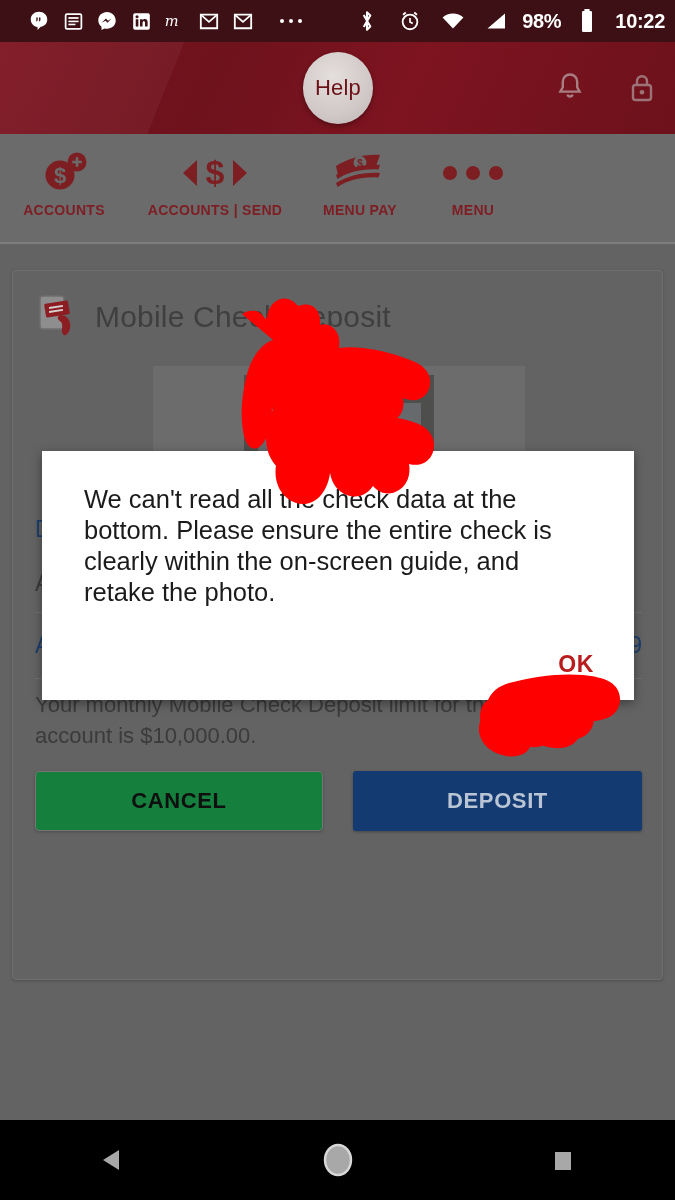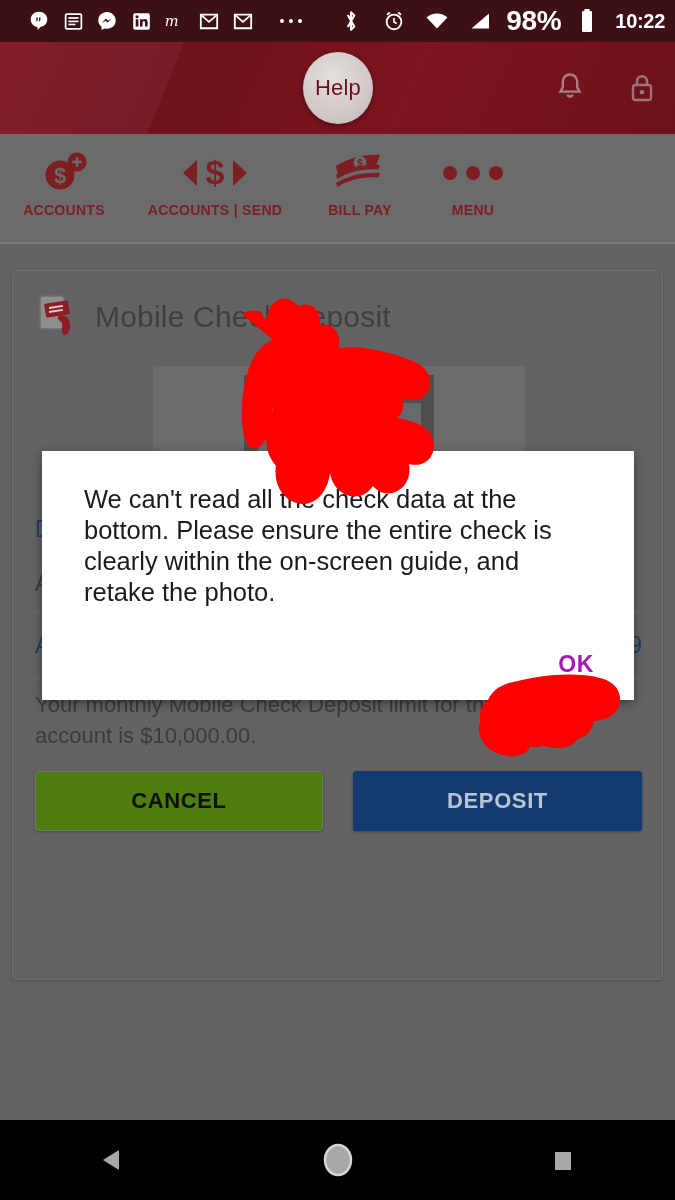--- a/index.html
+++ b/index.html
@@ -13,21 +13,21 @@
   #status-bar {
     position:absolute; left:0; top:0; width:675px; height:42px;
     background:#3c1014;
     display:flex; align-items:center; gap:0px;
     padding:0 10px 0 22px;
     color:#fff;
   }
   #status-bar .sicon { width:34px; height:28px; display:flex; align-items:center; justify-content:center; }
   #status-bar svg { display:block; }
   .st-right { margin-left:auto; display:flex; align-items:center; gap:9px; }
-  .st-batt-text { font-size:28px; font-weight:bold; letter-spacing:-.3px; }
+  .st-batt-text { font-size:20px; font-weight:bold; letter-spacing:-.3px; }
   .st-clock { font-size:20px; font-weight:bold; letter-spacing:-.3px; margin-left:2px;}
 
   
   #app-header {
     position:absolute; left:0; top:42px; width:675px; height:92px;
     background:linear-gradient(115deg,#7d1420 0%, #6e121c 32%, #7d1420 60%, #6d111b 100%);
     overflow:hidden;
   }
   #app-header::after{
     content:""; position:absolute; left:-60px; top:-40px; width:420px; height:200px;
@@ -107,42 +107,42 @@
   #row-amount     { top:342px; height:66px; }
 
   #limit-text {
     position:absolute; left:22px; top:418px; width:600px;
     font-size:22px; color:#3b3b3b; line-height:31px;
   }
 
   #button-row { position:absolute; left:22px; top:500px; width:607px; display:flex; gap:30px; }
   #cancel-button {
     width:288px; height:60px; border-radius:4px;
-    background:#4d7c0f; border:1px solid #757575;
+    background:#15803d; border:1px solid #757575;
     box-shadow:0 1px 3px rgba(0,0,0,.25);
     display:flex; align-items:center; justify-content:center;
     font-size:22px; font-weight:bold; color:#0f0f0f; letter-spacing:.6px;
   }
   #continue-button {
     width:289px; height:60px; border-radius:3px;
     background:#143a72; box-shadow:0 1px 3px rgba(0,0,0,.3);
     display:flex; align-items:center; justify-content:center;
     font-size:22px; font-weight:bold; color:#b9c4d4; letter-spacing:.6px;
   }
 
   
   #dialog {
     position:absolute; left:42px; top:451px; width:592px; height:249px;
     background:#fff; box-shadow:0 3px 10px rgba(0,0,0,.4); z-index:40;
   }
   #dialog-message {
     padding:33px 40px 0 42px; font-size:25.5px; line-height:31px; color:#1b1b1b;
   }
   #dialog-actions { position:absolute; right:40px; bottom:22px; }
-  #ok-button { font-size:23px; font-weight:bold; color:#a21caf; letter-spacing:.6px; }
+  #ok-button { font-size:23px; font-weight:bold; color:#b91c1c; letter-spacing:.6px; }
 
   
   #redactions { position:absolute; left:0; top:0; width:675px; height:1200px; pointer-events:none; z-index:45; }
 
   
   #nav-bar {
     position:absolute; left:0; bottom:0; width:675px; height:80px; background:#000;
     display:flex; align-items:center; justify-content:space-around;
   }
   #nav-bar .nb { width:80px; height:60px; display:flex; align-items:center; justify-content:center; }
@@ -286,21 +286,21 @@
   <div class="nav-tab" style="width:116px">
     <span class="nav-ico">
       <svg width="64" height="46" viewBox="0 0 64 46">
           <path d="M8 16c12-7 26-12 44-11l-4 11c-16-1-28 3-38 9z" fill="#7d1f22"></path>
           <circle cx="32" cy="12.5" r="6.5" fill="#6b6b6b"></circle>
           <text x="32" y="17" text-anchor="middle" font-size="10" font-weight="bold" fill="#7d1f22" font-family="Liberation Sans, sans-serif">$</text>
           <path d="M8 25c12-7 26-11 44-10l-1.5 4.5C34 18.5 20 22 9.5 29z" fill="#7d1f22"></path>
           <path d="M8 33c12-7 26-11 44-10l-1.5 4.5C34 26.5 20 30 9.5 37z" fill="#7d1f22"></path>
         </svg>
     </span>
-    <span class="nav-lbl">BILL PAY</span>
+    <span class="nav-lbl">MENU PAY</span>
   </div>
 
 
   <div class="nav-tab" style="width:110px">
     <span class="nav-ico">
       <svg width="70" height="46" viewBox="0 0 70 46">
           <circle cx="12" cy="23" r="7" fill="#7d1f22"></circle>
           <circle cx="35" cy="23" r="7" fill="#7d1f22"></circle>
           <circle cx="58" cy="23" r="7" fill="#7d1f22"></circle>
         </svg>

